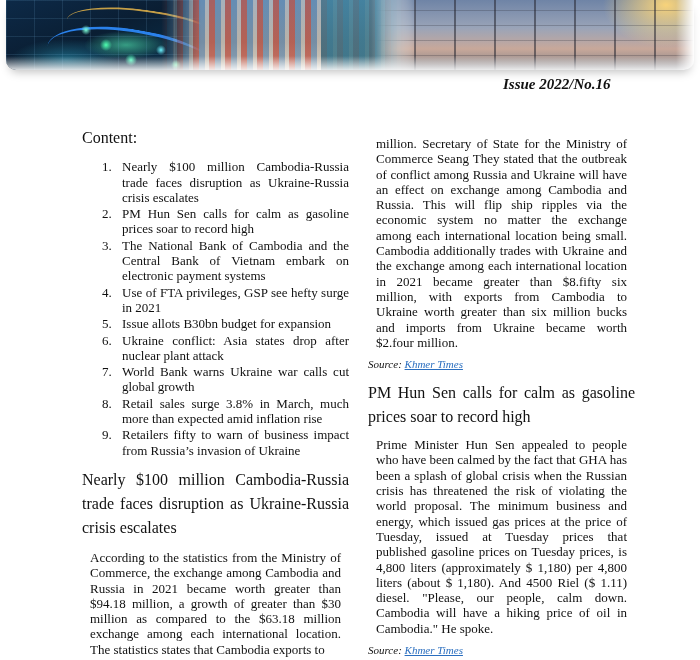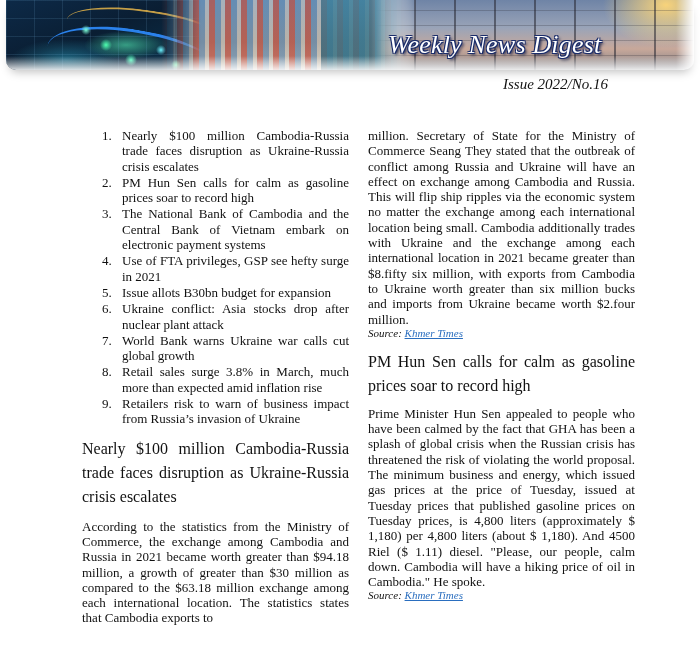--- a/index.html
+++ b/index.html
@@ -34,27 +34,27 @@
       linear-gradient(180deg, #6f84a6 0%, #9aa4b8 40%, #c8a89a 70%, #7d7f86 100%);
     -webkit-mask-image: linear-gradient(90deg, transparent 0, #000 40px, #000 300px, transparent 318px);
             mask-image: linear-gradient(90deg, transparent 0, #000 40px, #000 300px, transparent 318px); }
   .panel-power .towers { position:absolute; inset:0;
     background-image: repeating-linear-gradient(90deg, transparent 0 38px, rgba(40,40,50,0.55) 38px 40px),
                       repeating-linear-gradient(0deg, transparent 0 14px, rgba(40,40,50,0.25) 14px 15px); }
   .banner-fade { position:absolute; left:0; right:0; bottom:0; height:14px; background:linear-gradient(180deg, transparent, rgba(255,255,255,0.85)); }
   .banner-title { position:absolute; left:382px; top:30px; font-family:"Liberation Serif", serif; font-style:italic; font-size:26px; color:#ffffff; letter-spacing:0.2px;
     text-shadow: 1px 1px 0 #1b2d6b, -1px -1px 0 #1b2d6b, 1px -1px 0 #1b2d6b, -1px 1px 0 #1b2d6b, 2px 2px 3px #0a1540; white-space:nowrap; }
 
-  .issue { position:absolute; left:503px; top:76px; font-size:15px; font-style:italic; font-weight:normal; color:#111; }
+  .issue { position:absolute; left:503px; top:76px; font-size:15px; font-style:italic; font-weight:bold; color:#111; }
 
   
   .col { position:absolute; top:128px; width:267px; font-size:13px; line-height:15.3px; }
   .col-left { left:82px; }
   .col-right { left:368px; }
-  .justify { text-align:justify; margin:0; }
+  .justify { text-align:justify; margin:8px; }
 
   .content-heading { font-size:16px; margin:2px 0 14px 0; }
   ol.toc { margin:0; padding:0 0 0 40px; list-style:none; }
   ol.toc li { position:relative; text-align:justify; margin:0 0 1px 0; }
   ol.toc li .num { position:absolute; left:-20px; width:18px; text-align:left; }
 
   .article-title { font-size:16px; line-height:24px; margin:10px 0 10px 0; text-align:justify; }
   .col-right .article-title { margin-top:10px; margin-bottom:8px; }
 
   .source { font-style:italic; font-size:11px; line-height:13px; }
@@ -70,36 +70,36 @@
       <div class="line-b"></div>
       <div class="dots"></div>
   </div>
   <div class="panel panel-port">
     <div class="water"></div>
   </div>
   <div class="panel panel-power">
     <div class="towers"></div>
   </div>
   <div class="banner-fade"></div>
-  <div class="banner-title">Weekly News Digest</div>
 </div>
 
 <div class="issue">Issue 2022/No.16</div>
 
 <div class="col col-left">
+  <div class="content-heading">Content:</div>
   <ol class="toc">
     <li><span class="num">1.</span><span>Nearly $100 million Cambodia-Russia trade faces disruption as Ukraine-Russia crisis escalates</span></li>
     <li><span class="num">2.</span><span>PM Hun Sen calls for calm as gasoline prices soar to record high</span></li>
     <li><span class="num">3.</span><span>The National Bank of Cambodia and the Central Bank of Vietnam embark on electronic payment systems</span></li>
     <li><span class="num">4.</span><span>Use of FTA privileges, GSP see hefty surge in 2021</span></li>
     <li><span class="num">5.</span><span>Issue allots B30bn budget for expansion</span></li>
-    <li><span class="num">6.</span><span>Ukraine conflict: Asia stocks drop after nuclear plant attack</span></li>
+    <li><span class="num">6.</span><span>Ukraine conflict: Asia states drop after nuclear plant attack</span></li>
     <li><span class="num">7.</span><span>World Bank warns Ukraine war calls cut global growth</span></li>
     <li><span class="num">8.</span><span>Retail sales surge 3.8% in March, much more than expected amid inflation rise</span></li>
-    <li><span class="num">9.</span><span>Retailers risk to warn of business impact from Russia’s invasion of Ukraine</span></li>
+    <li><span class="num">9.</span><span>Retailers fifty to warn of business impact from Russia’s invasion of Ukraine</span></li>
   </ol>
 
   <div class="article-title">Nearly $100 million Cambodia-Russia trade faces disruption as Ukraine-Russia crisis escalates</div>
   <p class="justify">According to the statistics from the Ministry of Commerce, the exchange among Cambodia and Russia in 2021 became worth greater than $94.18 million, a growth of greater than $30 million as compared to the $63.18 million exchange among each international location. The statistics states that Cambodia exports to</p>
 </div>
 
 <div class="col col-right">
   <p class="justify">million. Secretary of State for the Ministry of Commerce Seang They stated that the outbreak of conflict among Russia and Ukraine will have an effect on exchange among Cambodia and Russia. This will flip ship ripples via the economic system no matter the exchange among each international location being small. Cambodia additionally trades with Ukraine and the exchange among each international location in 2021 became greater than $8.fifty six million, with exports from Cambodia to Ukraine worth greater than six million bucks and imports from Ukraine became worth $2.four million.</p>
   <div class="source">
     <span>Source: </span><a href="#">Khmer Times</a>

